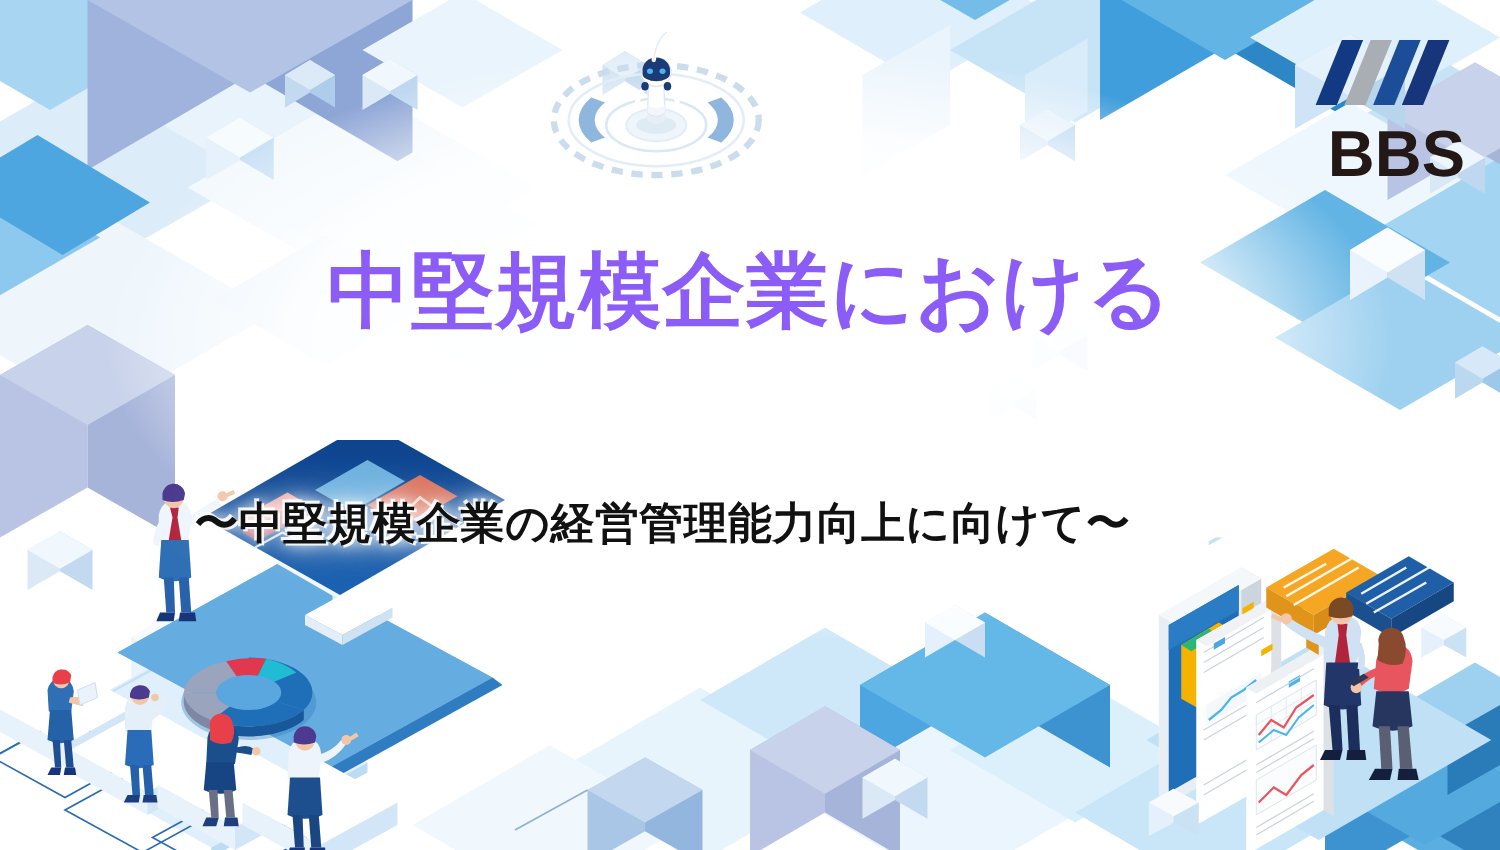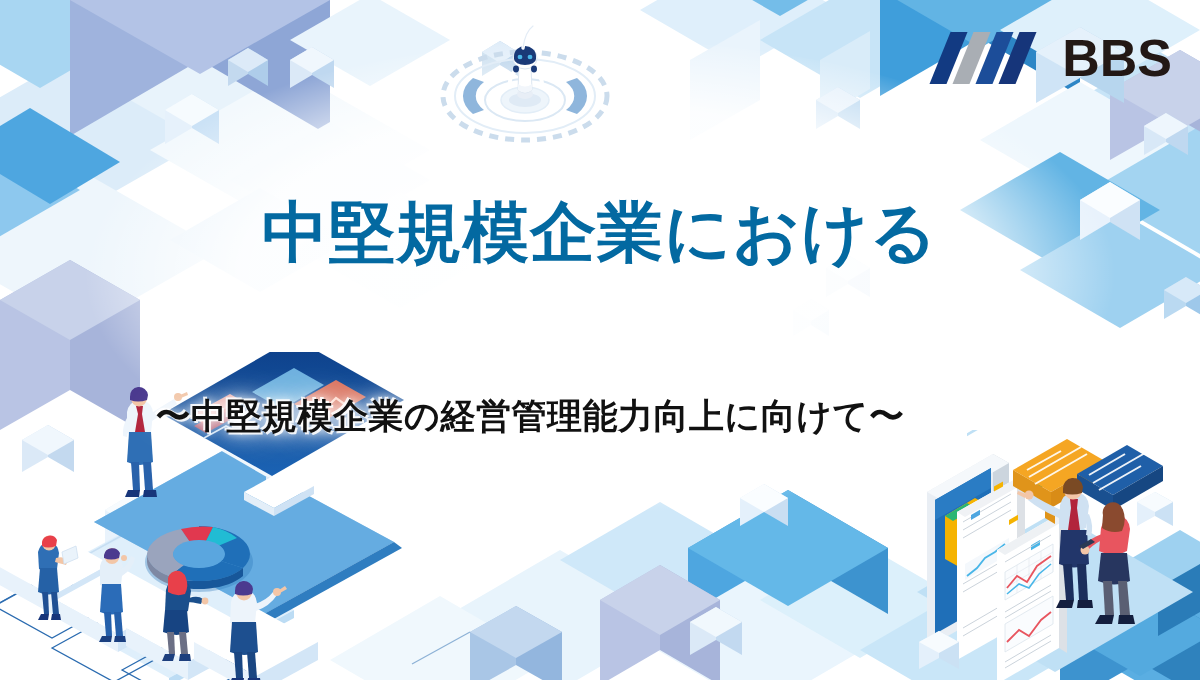--- a/index.html
+++ b/index.html
@@ -15,20 +15,21 @@
 
   
   .bg-layer{position:absolute;inset:0;overflow:hidden;}
   .bg-layer svg{position:absolute;top:0;left:0;}
 
   
   #logo{
     position:absolute;top:32px;right:28px;
     display:flex;align-items:center;gap:14px;
     z-index:40;
+    flex-direction:column;
   }
   #logo .bars{position:relative;width:108px;height:52px;}
   #logo .bars i{
     position:absolute;top:0;display:block;width:17px;height:52px;
     transform:skewX(-22deg);
   }
   #logo .bars i:nth-child(1){left:0;background:#123a82;}
   #logo .bars i:nth-child(2){left:23px;background:#a9aeb4;}
   #logo .bars i:nth-child(3){left:46px;background:#1c4d99;}
   #logo .bars i:nth-child(4){left:69px;background:#16357a;height:52px;}
@@ -46,32 +47,32 @@
   
   #title-block{
     position:absolute;left:0;top:196px;width:1200px;z-index:30;
     text-align:center;pointer-events:none;
   }
   .title-line{
     font-family:"Liberation Sans","DejaVu Sans",sans-serif;
     font-weight:bold;
     font-size:66px;
     line-height:1.12;
-    color:#0369a1;
+    color:#8b5cf6;
     letter-spacing:1px;
     text-shadow:
       0 0 16px rgba(255,255,255,.95),
       0 0 28px rgba(255,255,255,.9),
       0 0 40px rgba(255,255,255,.75);
     white-space:nowrap;
   }
   #subtitle{
     position:absolute;left:0;top:398px;width:1060px;z-index:30;
     text-align:center;pointer-events:none;
-    font-family:Liberation Mono, monospace;
+    font-family:Liberation Serif, serif;
     font-weight:bold;
     font-size:35px;
     line-height:1.2;
     color:#111111;
     letter-spacing:0.5px;
     text-shadow:
       0 0 10px rgba(255,255,255,1),
       0 0 20px rgba(255,255,255,.95),
       0 0 32px rgba(255,255,255,.85),
       2px 2px 0 rgba(255,255,255,.9),

